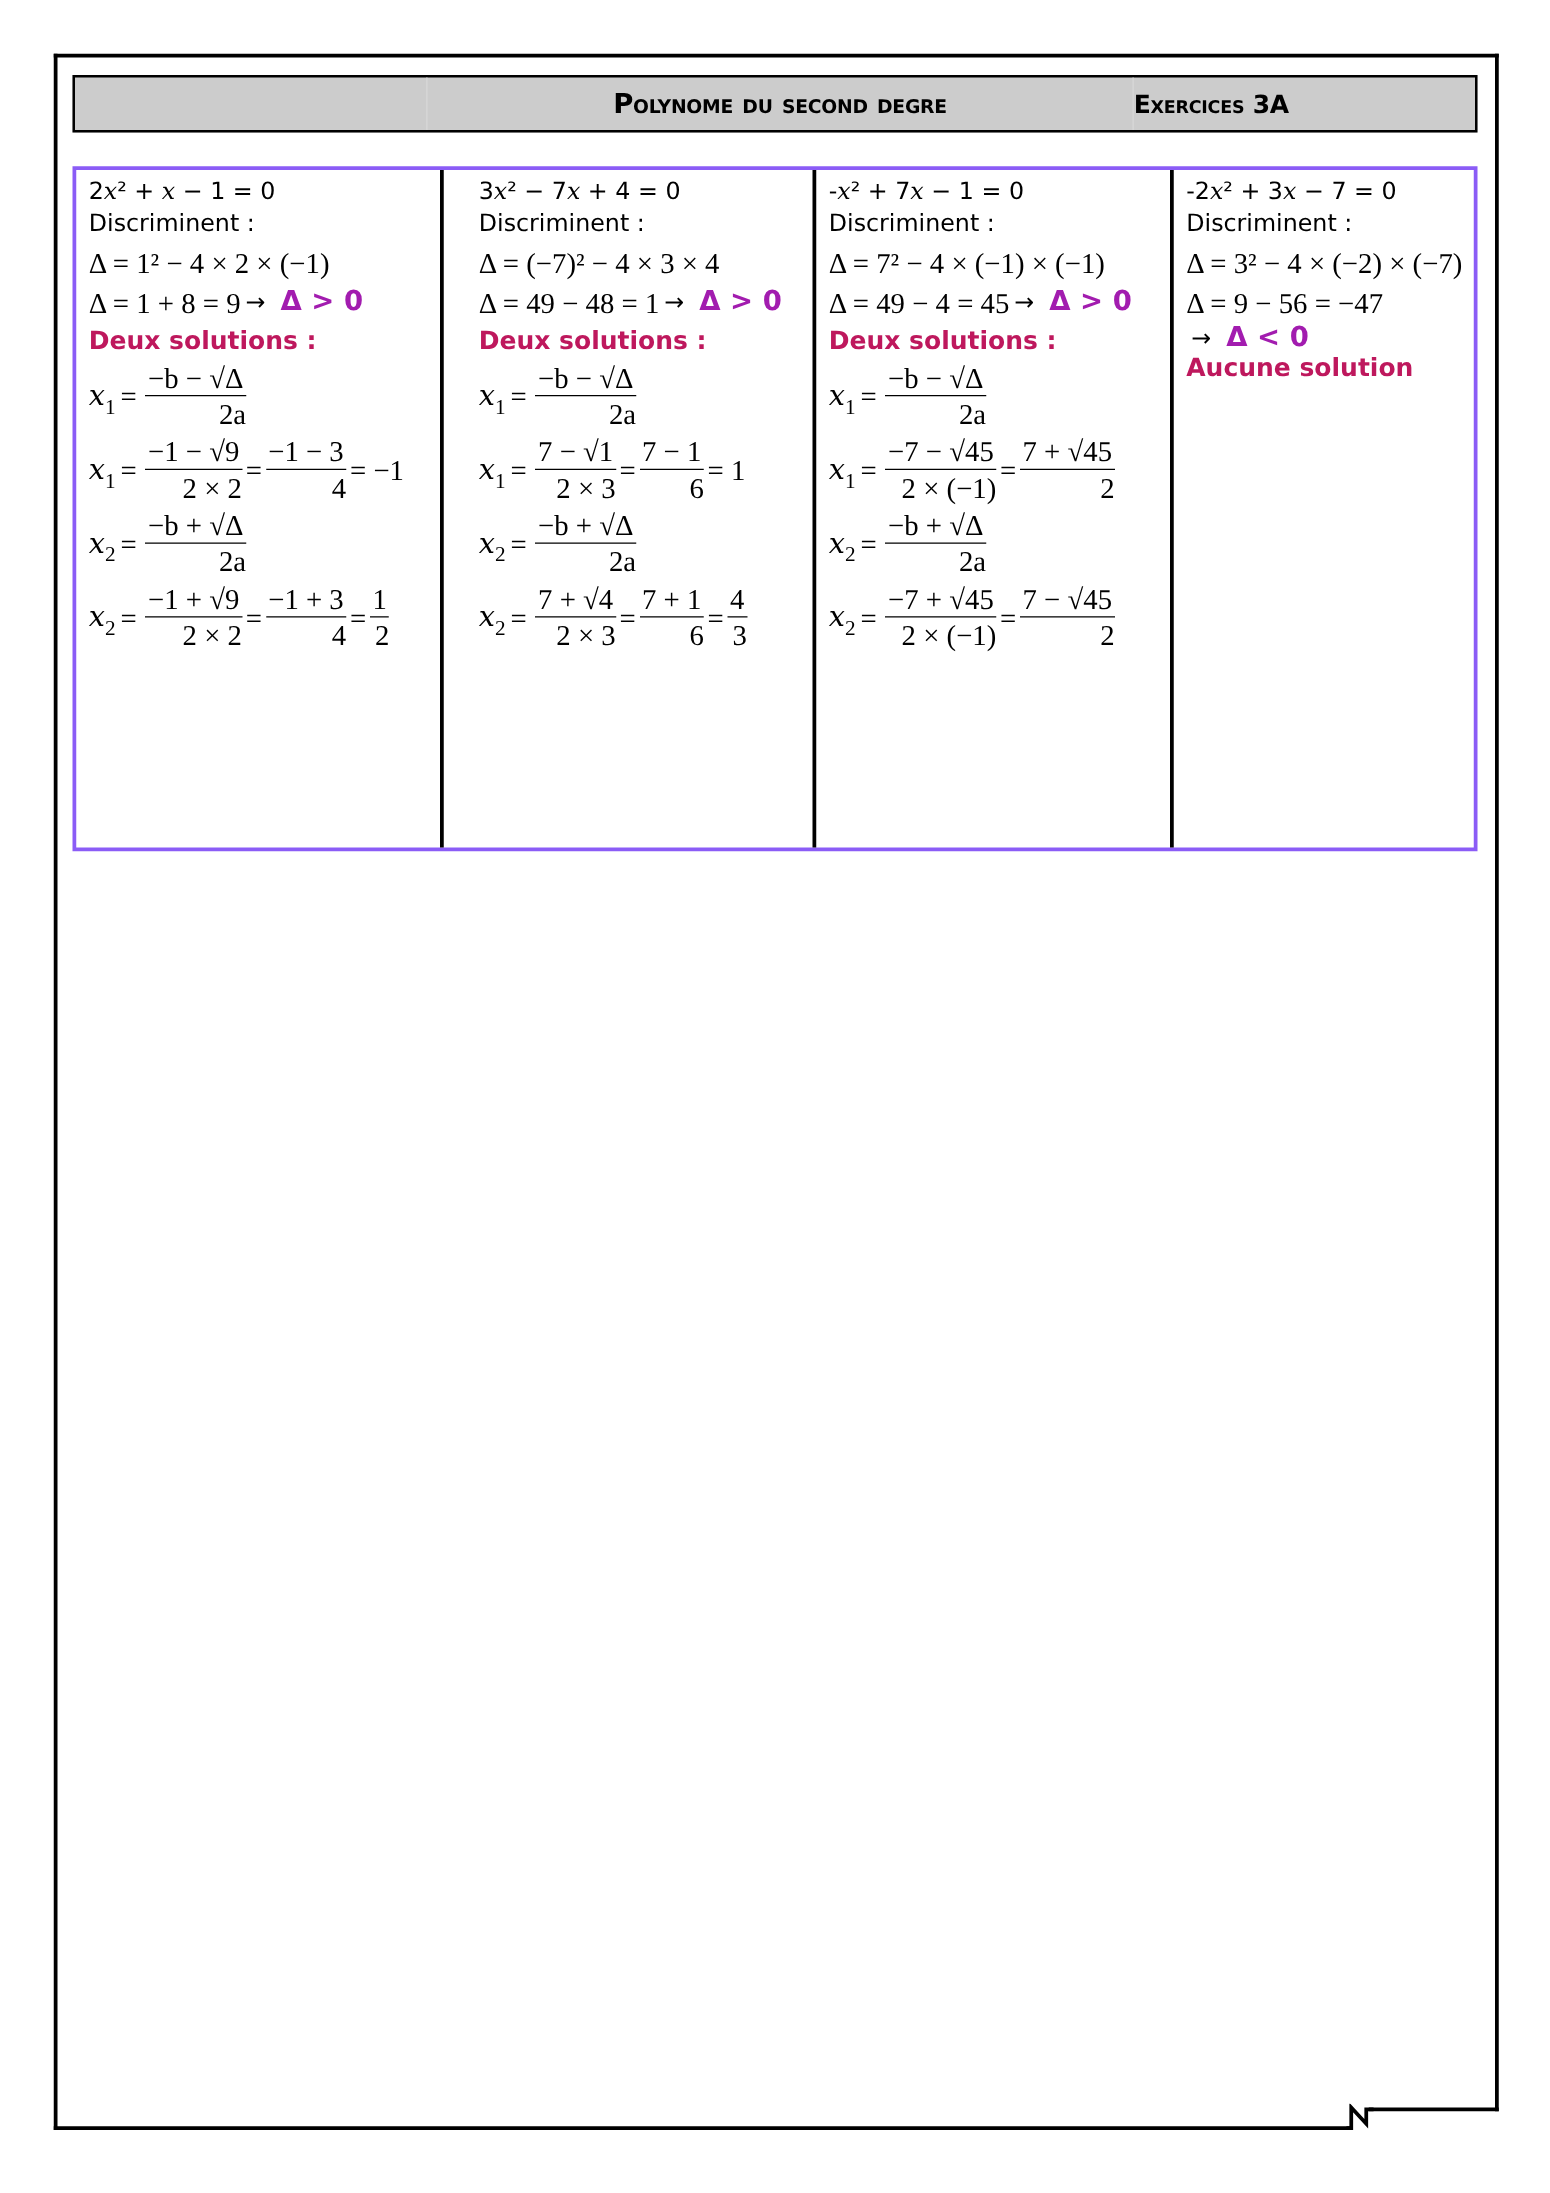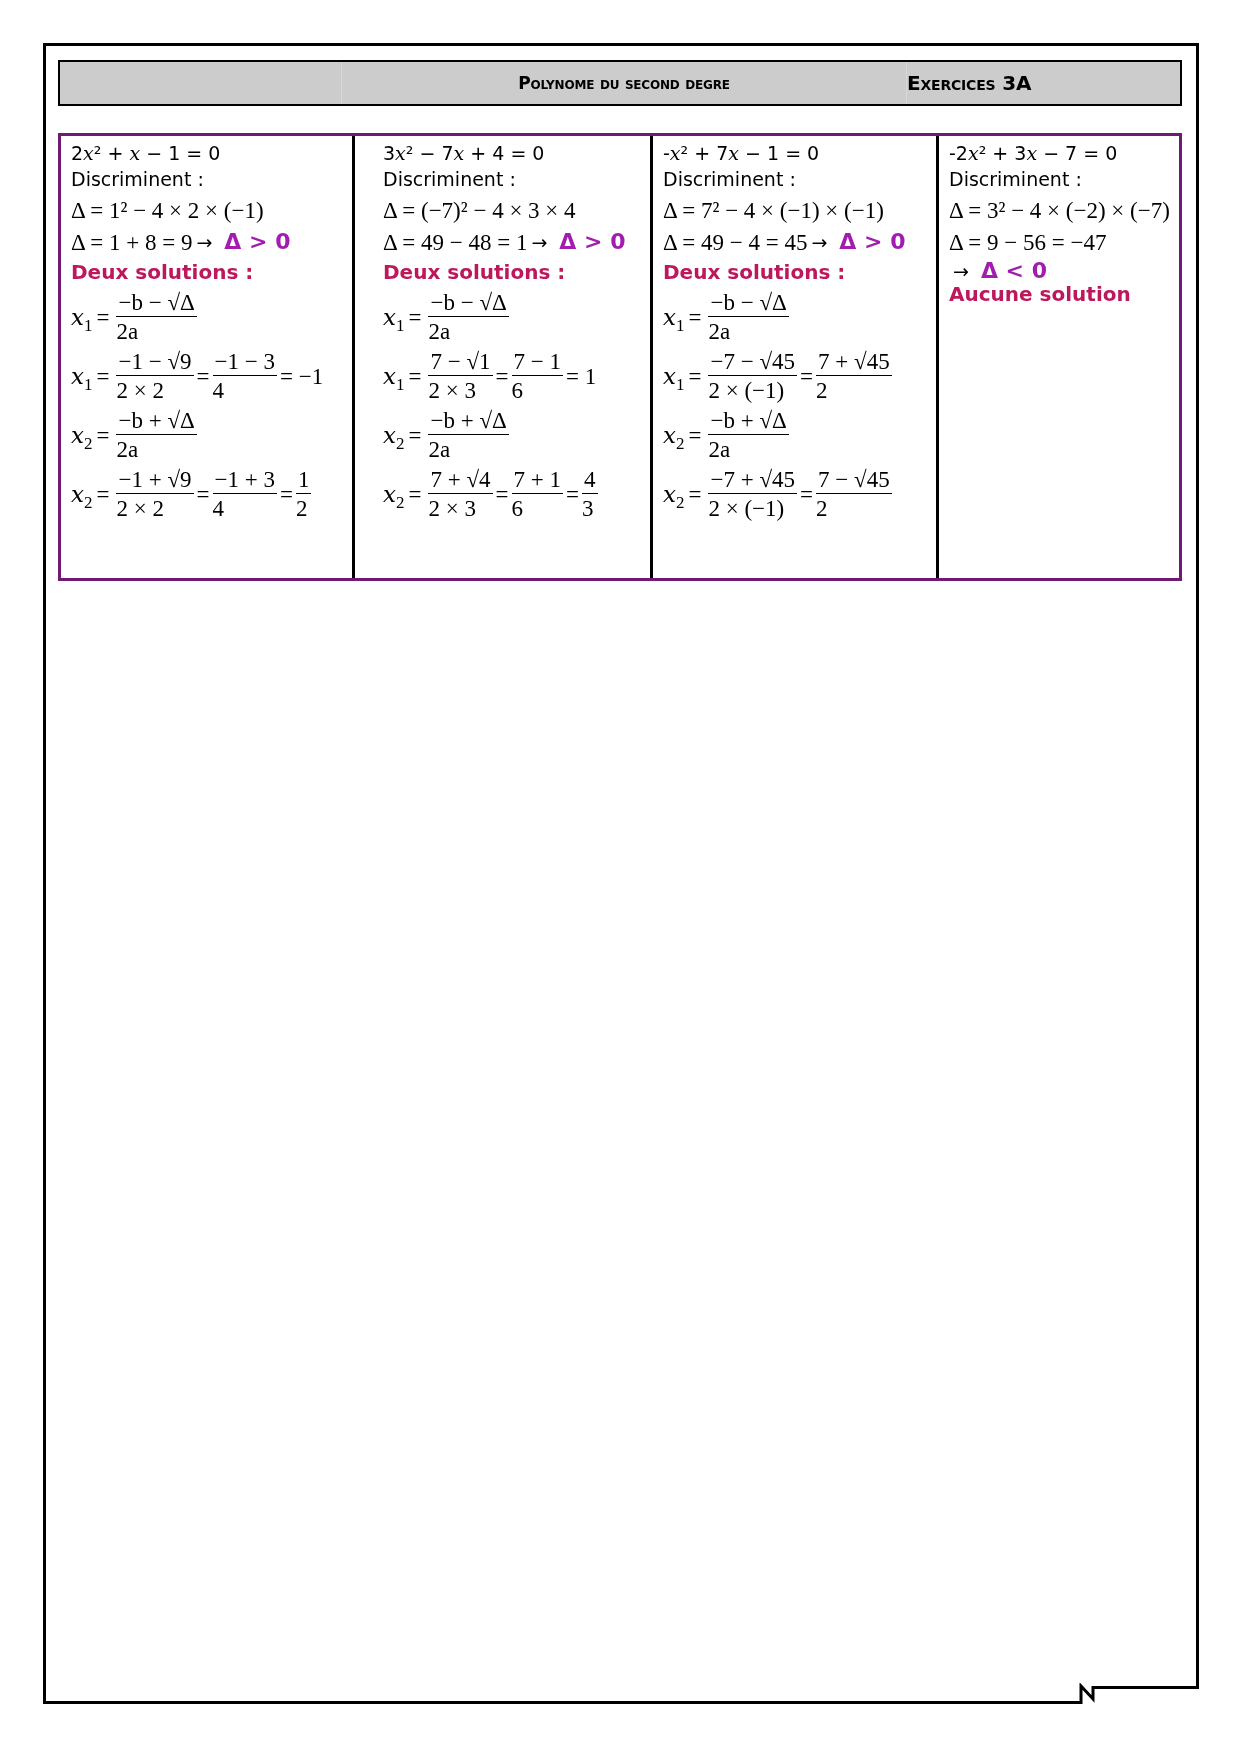--- a/index.html
+++ b/index.html
@@ -16,44 +16,44 @@
 
   
   .header { position: absolute; left: 58px; top: 60px; width: 1124px; height: 46px;
             background: #cccccc; border: 2px solid #000; box-sizing: border-box;
             display: flex; }
   .header .cell { height: 100%; display: flex; align-items: center; box-sizing: border-box; }
   .header .c1 { width: 282px; border-right: 1px solid #d8d8d8; }
   .header .c2 { width: 565px; justify-content: center; border-right: 1px solid #d8d8d8; }
   .header .c3 { flex: 1; justify-content: flex-start; padding-right: 14px; }
   .sc { font-weight: bold; font-variant: small-caps; letter-spacing: -0.2px; }
-  .header .c2 .sc { font-size: 17px; }
+  .header .c2 .sc { font-size: 22px; }
   .header .c3 .sc { font-size: 20px; }
 
   
-  .table { position: absolute; left: 58px; top: 133px; width: 1124px; height: 448px;
-           border: 3px solid #701a75; box-sizing: border-box; display: flex; }
+  .table { position: absolute; left: 58px; top: 133px; width: 1124px; height: 548px;
+           border: 3px solid #8b5cf6; box-sizing: border-box; display: flex; }
   .col { box-sizing: border-box; border-right: 3px solid #000; padding: 4px 0 0 10px; height: 100%; }
   .col:last-child { border-right: none; }
   .col.w1 { width: 294px; }
   .col.w2 { width: 280px; margin-left: 18px; }
   .col.w3 { width: 286px; }
   .col.w4 { flex: 1; }
 
   .eq { font-size: 19px; line-height: 26px; white-space: nowrap; }
   .eq i, .m i { font-family: "DejaVu Serif", serif; font-style: italic; }
   .disc { font-size: 19px; line-height: 26px; }
   .m { font-family: "Liberation Serif", serif; font-size: 23px; white-space: nowrap;
        display: flex; align-items: center; line-height: 1; }
   .row { margin: 4px 0; min-height: 28px; }
   .bold-red { color: #be185d; font-weight: bold; font-family: "DejaVu Sans", sans-serif; font-size: 20px; }
   .redsign { color: #a21caf; font-weight: bold; font-family: "DejaVu Sans", sans-serif; font-size: 22px; margin-left: 8px; }
   .arrow { font-family: "DejaVu Sans", sans-serif; font-size: 19px; margin: 0 4px; }
 
-  .frac { display: inline-flex; flex-direction: column; align-items: flex-start; vertical-align: middle; margin: 0 3px; }
+  .frac { display: inline-flex; flex-direction: column; align-items: flex-end; vertical-align: middle; margin: 0 3px; }
   .frac .num { padding: 0 2px 2px; border-bottom: 1.5px solid #000; }
   .frac .den { padding-top: 3px; }
   .sub { font-size: 17px; position: relative; top: 8px; }
   .op { margin: 0 4px; }
   .sol { margin: 7px 0; }
 </style>
 </head>
 <body>
 
 <div class="frame-top"></div>

